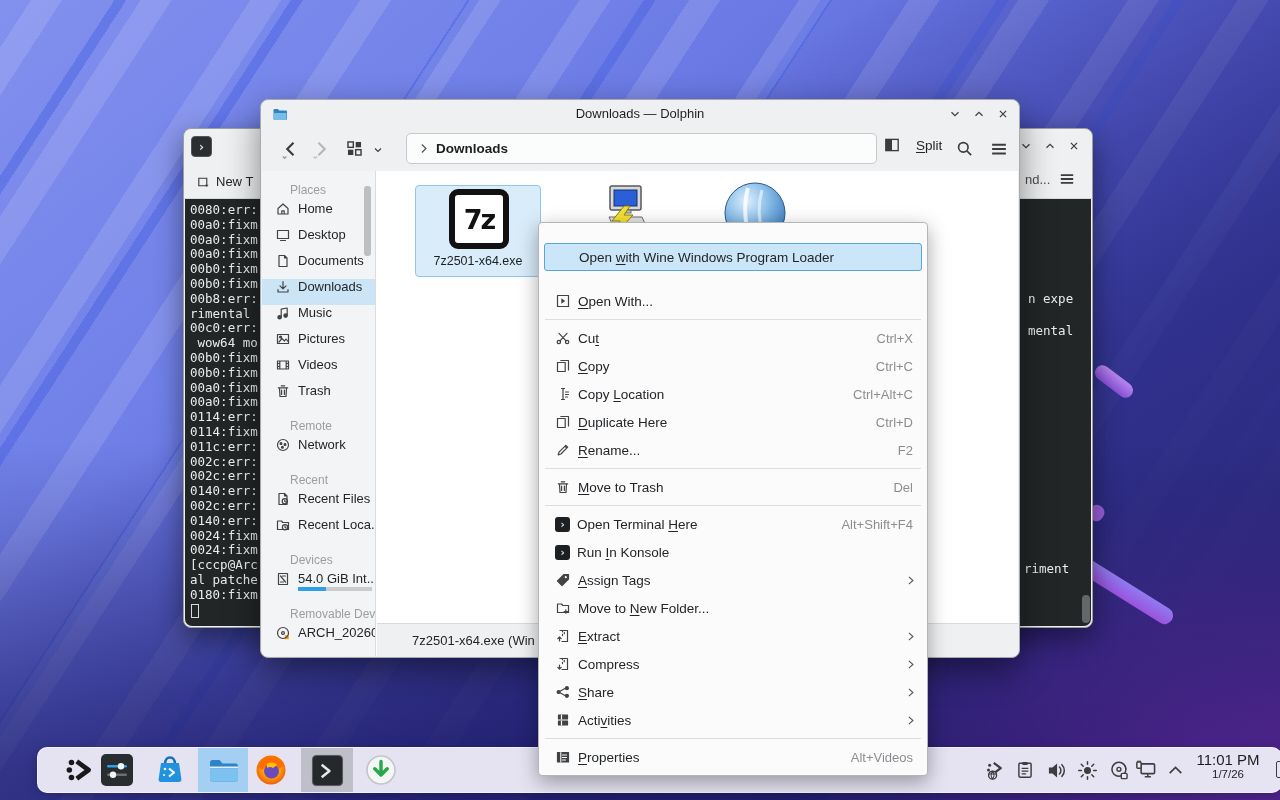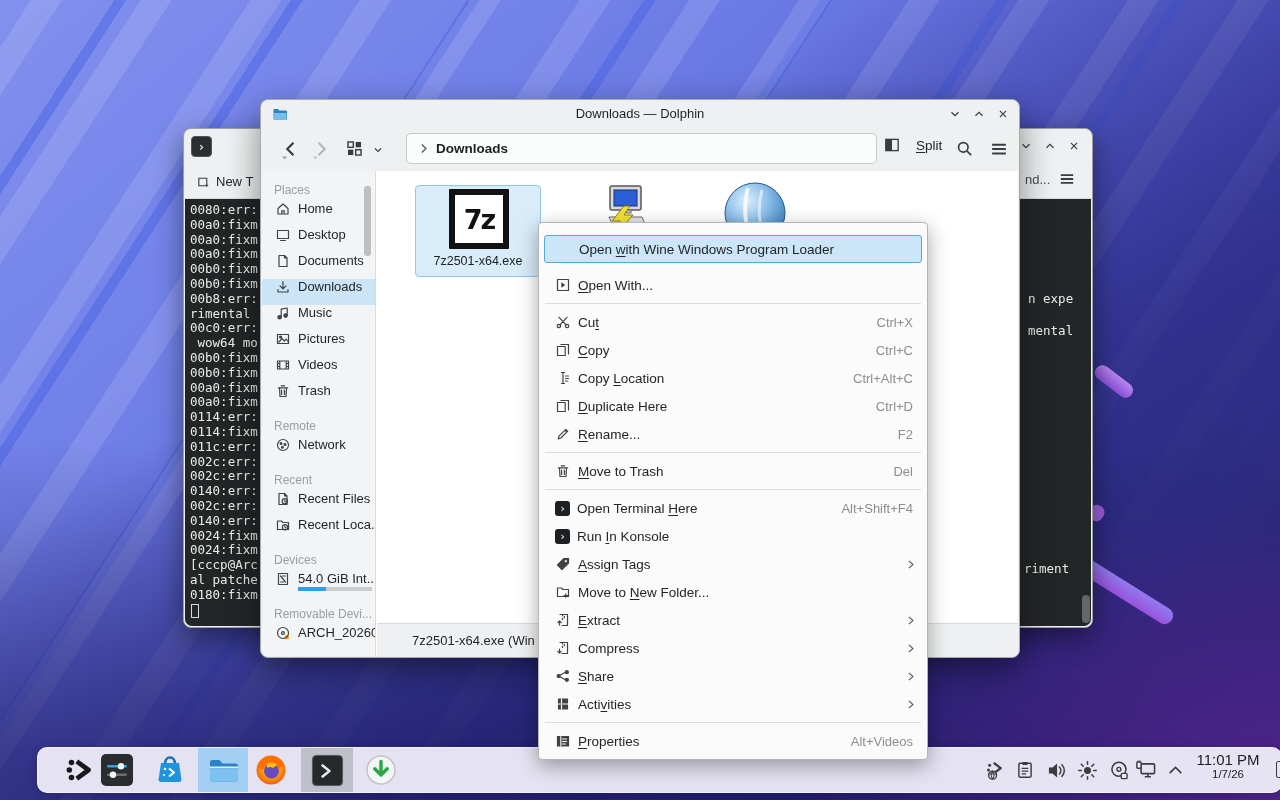--- a/index.html
+++ b/index.html
@@ -70,53 +70,53 @@
   .split { position:absolute; left:622px; top:8px; display:flex; align-items:center; gap:15px;
     font-size:13.5px; color:#232629; }
   .accel { text-decoration:underline; text-underline-offset:2px; }
   .d-body { position:absolute; left:1px; top:71px; right:1px; bottom:1px; border-radius:0 0 7px 7px;
     overflow:hidden; background:#fff; }
 
   
   #sb { position:absolute; left:0; top:0; width:114px; height:100%; background:#f3f4f5;
     border-right:1px solid #d9dbdc; padding-top:8px; overflow:hidden; }
   .sb-header { height:22px; line-height:22px; padding-left:12px; font-size:12px; color:#9b9ea0;
-    white-space:nowrap; overflow:hidden; }
+    white-space:nowrap; overflow:hidden;margin-left:16px; }
   .sb-header.later { margin-top:6px; }
   .sb-item { height:26px; display:flex; padding-left:13px; white-space:nowrap; overflow:hidden; }
   .sb-item.sel { background:#cbe5f7; }
   .sb-icon { width:16px; height:16px; margin-right:7px; flex:none; }
   .sb-label { font-size:13px; color:#232629; }
   .sb-body { display:flex; flex-direction:column; min-width:0; flex:1; padding-right:4px; }
   .usage { height:4px; background:#c9cbcd; margin-top:1px; width:74px; }
   .usage > div { height:100%; background:#2e9fe8; }
   .sb-scroll { position:absolute; left:102px; top:15px; width:7px; height:70px; background:#bdbfc1; border-radius:3px; }
 
   
   .fileview { position:absolute; left:115px; top:0; right:0; bottom:33px; background:#fff; }
   .filecell { position:absolute; left:38px; top:14px; width:126px; height:92px; background:#d9ecfa;
     border:1px solid #8fc7ee; border-radius:4px; }
   .sevenzip { position:absolute; left:33px; top:3px; width:60px; height:60px; background:#fff;
-    border:6px solid #111; border-radius:1px; display:flex; align-items:center; justify-content:center;
+    border:6px solid #111; border-radius:9px; display:flex; align-items:center; justify-content:center;
     font-weight:800; font-size:27px; letter-spacing:-2px; color:#111; font-family:"DejaVu Sans",sans-serif; }
   .filelabel { position:absolute; left:0; right:0; top:68px; text-align:center; font-size:12.5px; color:#1d1f21; }
   .file2 { position:absolute; left:227px; top:13px; }
   .file3 { position:absolute; left:347px; top:11px; }
 
   
   .statusbar { position:absolute; left:115px; right:0; bottom:0; height:33px; background:#eff0f1;
     border-top:1px solid #d8dadb; display:flex; align-items:center; }
   .status-text { margin-left:35px; font-size:13px; color:#232629; white-space:nowrap; }
 
   
   #ctxmenu { position:absolute; left:538px; top:222px; width:390px; background:#fbfbfc;
     border:1px solid #b3b6b8; border-radius:4px; box-shadow:0 6px 20px rgba(0,0,0,0.35);
     padding:4px 0; z-index:20; }
   .menu-item { height:28px; display:flex; align-items:center; padding:0 14px 0 16px; font-size:13.5px; color:#232629; }
-  .menu-item.hl { margin:8px 5px; padding-left:11px; background:#cbe6f8; border:1px solid #55a8d8; border-radius:3px; }
+  .menu-item.hl { margin:16px 5px; padding-left:11px; background:#cbe6f8; border:1px solid #55a8d8; border-radius:3px; }
   .mi-icon { width:16px; height:16px; margin-right:7px; flex:none; display:flex; align-items:center; justify-content:center; }
   .mi-icon.term { width:15px; height:15px; background:#1d2023; border-radius:3px; color:#dfe0e1;
     font:bold 11px "DejaVu Sans Mono",monospace; }
   .mi-label { flex:1; white-space:nowrap; overflow:hidden; }
   .mi-short { font-size:13px; color:#8b8e90; }
   .mi-sub { color:#55585a; margin-right:-4px; }
   .menu-sep { height:1px; background:#dcdee0; margin:4px 6px; }
 
   
   #panel { position:absolute; left:37px; top:747px; width:1245px; height:46px;

